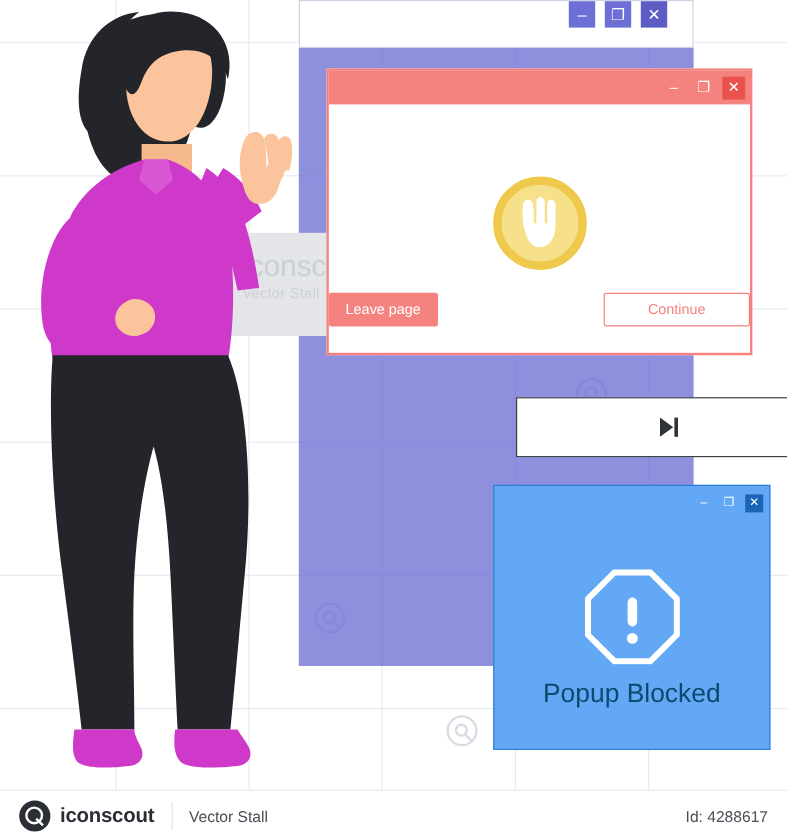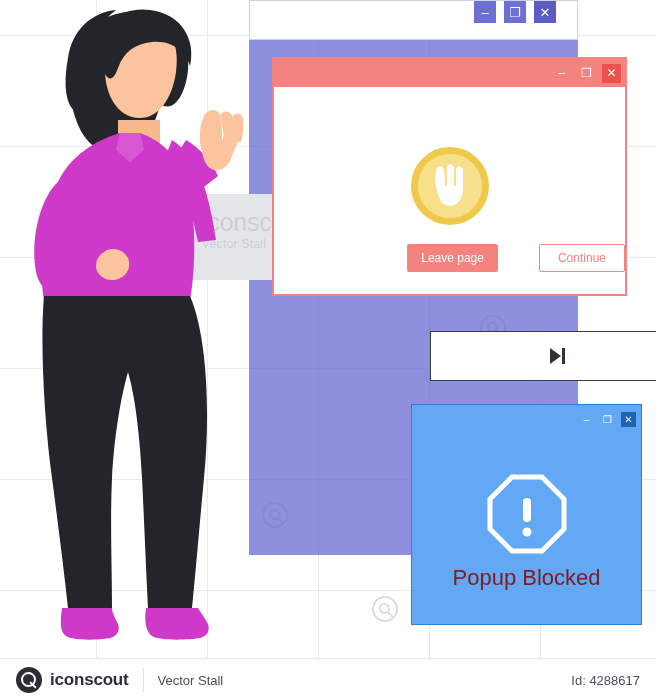--- a/index.html
+++ b/index.html
@@ -215,37 +215,37 @@
     display: flex;
     align-items: center;
     justify-content: center;
   }
   .ad-actions {
     position: absolute;
     bottom: 22px;
     left: 0;
     right: 0;
     display: flex;
-    justify-content: flex-end;
+    justify-content: space-between;
     gap: 41px;
   }
   .btn-leave {
     background: #f4837f;
     color: #ffffff;
     font-size: 12px;
     padding: 7px 14px;
     border: none;
     border-radius: 2px;
     font-family: "Liberation Sans", sans-serif;
   }
   .btn-continue {
     background: #ffffff;
     color: #f4837f;
     font-size: 12px;
-    padding: 6px 18px;
+    padding: 6px 36px;
     border: 1px solid #f4837f;
     border-radius: 2px;
     font-family: "Liberation Sans", sans-serif;
   }
 
   
   .skip-bar {
     position: absolute;
     left: 430px;
     top: 331px;
@@ -301,21 +301,21 @@
     left: 50%;
     transform: translateX(-50%);
     top: 69px;
   }
   .popup-text {
     position: absolute;
     left: 0;
     right: 0;
     top: 160px;
     text-align: center;
-    color: #7f1d1d;
+    color: #0c4a6e;
     font-size: 22px;
   }
 
   
   .footer {
     position: absolute;
     left: 0;
     top: 658px;
     width: 656px;
     height: 42px;

